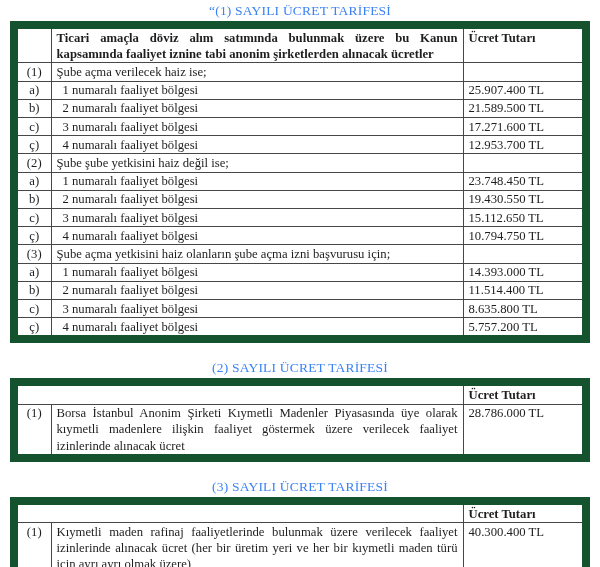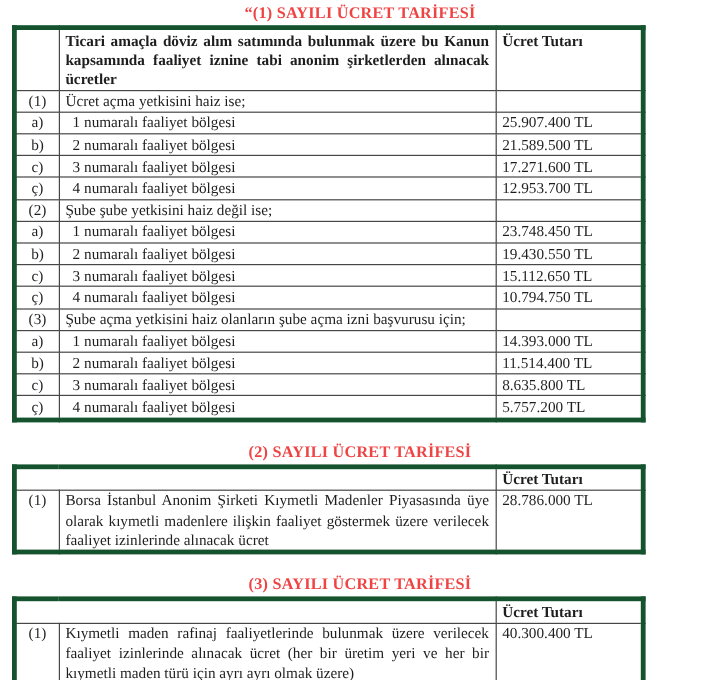--- a/index.html
+++ b/index.html
@@ -10,33 +10,33 @@
     background: #ffffff;
     overflow: hidden;
     font-family: "Liberation Serif", serif;
     color: #1e1e1e;
   }
   .page {
     padding: 3px 10px 0 10px;
   }
   .table-title {
     text-align: center;
-    font-weight: bold;
+    font-weight: normal;
     font-size: 13.5px;
     line-height: 15px;
     margin: 0 0 3px 0;
     letter-spacing: 0.2px;
-    color: #ef4444;
+    color: #3b82f6;
   }
   .title-gap { margin-top: 17px; }
   table.tariff {
     border-collapse: collapse;
-    width: 528px;
+    width: 580px;
     table-layout: fixed;
-    border: 4px solid #14532d;
+    border: 8px solid #14532d;
     font-family: Liberation Serif, serif;
   }
   table.tariff td {
     border: 1.4px solid #474747;
     font-size: 12.7px;
     line-height: 16.2px;
     padding: 0.5px 5px;
     vertical-align: top;
     overflow: hidden;
   }
@@ -72,21 +72,21 @@
         <col class="col3">
       </colgroup>
     <tbody>
         <tr>
           <td class="label-cell"></td>
           <td class="desc-header">Ticari amaçla döviz alım satımında bulunmak üzere bu Kanun kapsamında faaliyet iznine tabi anonim şirketlerden alınacak ücretler</td>
           <td class="amt-header">Ücret Tutarı</td>
         </tr>
         <tr>
           <td class="label-cell">(1)</td>
-          <td class="desc-cell">Ücret açma yetkisini haiz ise;</td>
+          <td class="desc-cell">Şube açma verilecek haiz ise;</td>
           <td class="amount-cell">&nbsp;</td>
         </tr>
         <tr>
           <td class="label-cell">a)</td>
           <td class="desc-cell indent">1 numaralı faaliyet bölgesi</td>
           <td class="amount-cell">25.907.400 TL</td>
         </tr>
         <tr>
           <td class="label-cell">b)</td>
           <td class="desc-cell indent">2 numaralı faaliyet bölgesi</td>

